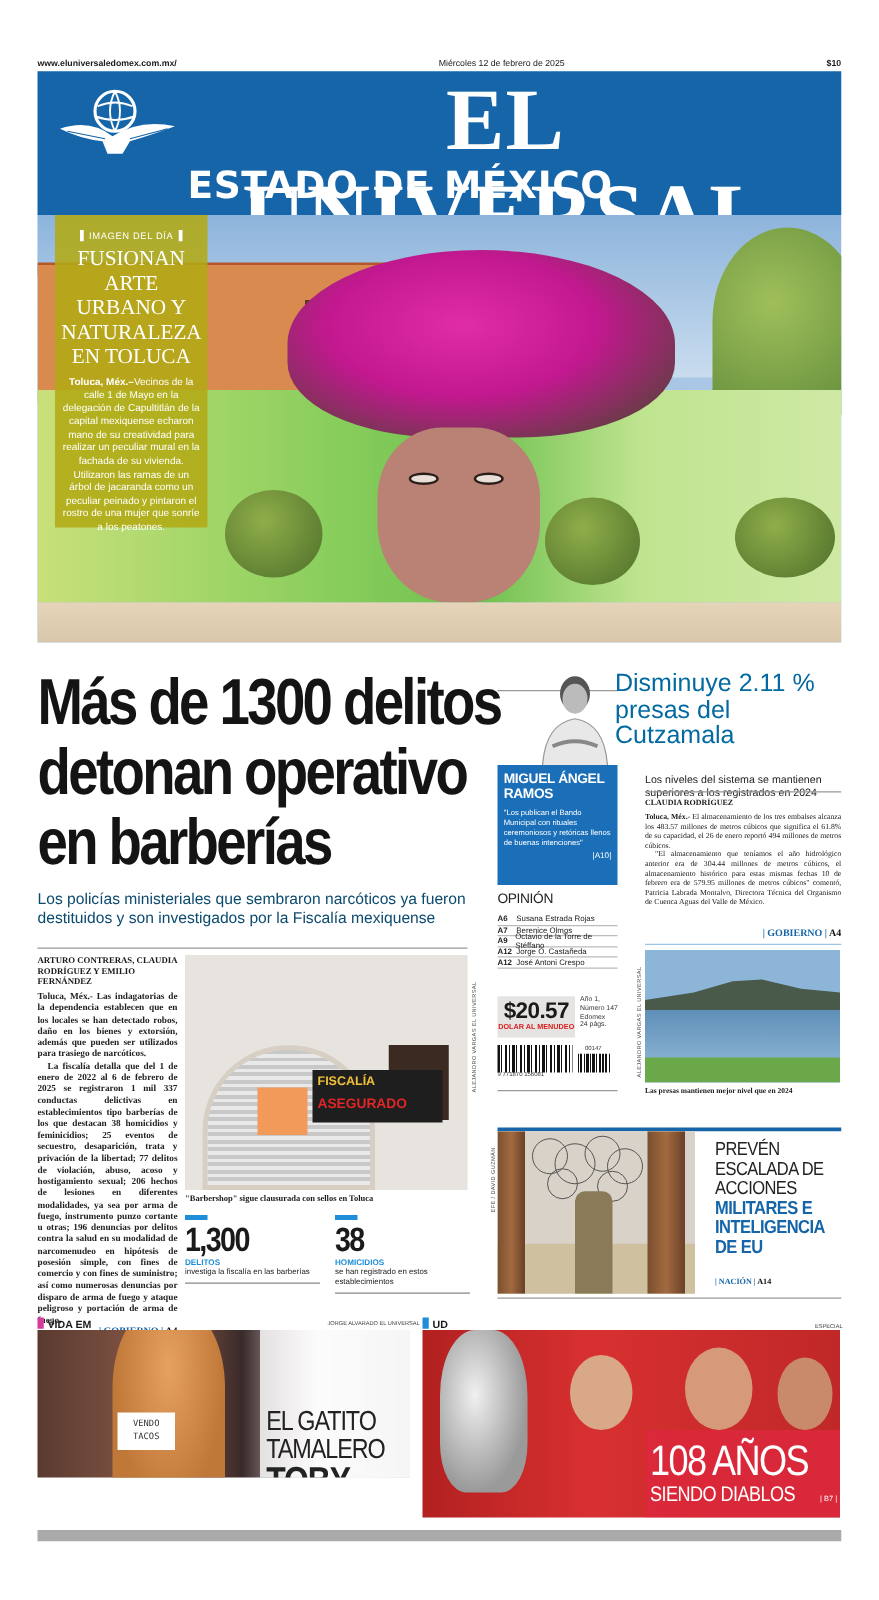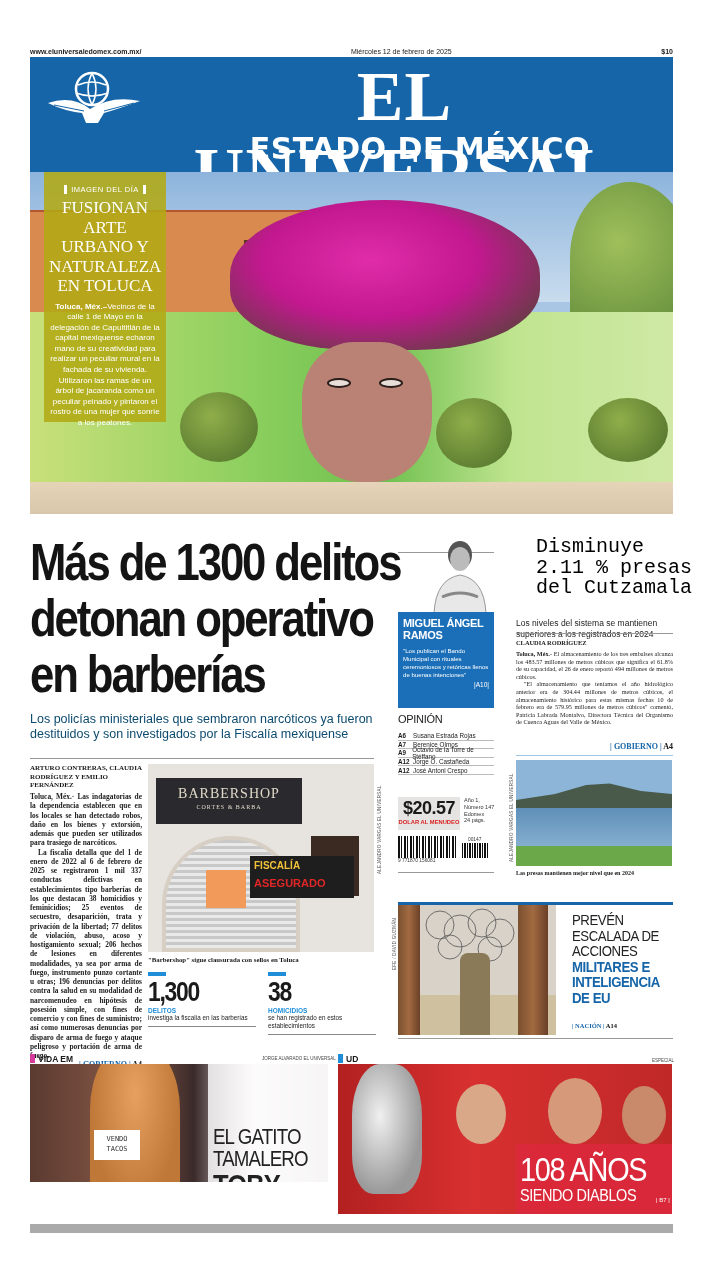--- a/index.html
+++ b/index.html
@@ -9,21 +9,21 @@
 
   
   .topline { top: 46px; left: 30px; width: 643px; height: 10px; font-size: 7px; display: flex; justify-content: space-between; align-items: center; }
   .topline .url { font-weight: bold; }
   .topline .price { font-weight: bold; }
 
   
   .masthead { top: 57px; left: 30px; width: 643px; height: 115px; background: #1565a8; }
   .logo-eagle { position: absolute; left: 14px; top: 8px; width: 100px; height: 64px; }
   .mast-title { position: absolute; left: 112px; top: 2px; width: 525px; text-align: center; font-family: "Liberation Serif", serif; font-weight: bold; color: #fff; font-size: 70px; line-height: 76px; letter-spacing: 1px; }
-  .mast-sub { position: absolute; left: 120px; top: 75px; width: 440px; text-align: right; font-family: "DejaVu Sans", sans-serif; font-weight: bold; color: #fff; font-size: 30px; line-height: 34px; letter-spacing: 0.5px; }
+  .mast-sub { position: absolute; left: 120px; top: 75px; width: 440px; text-align: left; font-family: "DejaVu Sans", sans-serif; font-weight: bold; color: #fff; font-size: 30px; line-height: 34px; letter-spacing: 0.5px; }
 
   
   .hero { top: 172px; left: 30px; width: 643px; height: 342px; overflow: hidden; background: #a9c7e4; }
   .hero .sky { position:absolute; left:0; top:0; width:100%; height:130px; background: linear-gradient(180deg,#8db4dc 0%,#c9dcee 100%); }
   .hero .house { position:absolute; left:0; top:40px; width:340px; height:110px; background:#d98a4f; }
   .hero .roof { position:absolute; left:0; top:38px; width:360px; height:10px; background:#b5562c; }
   .hero .window { position:absolute; left:214px; top:68px; width:40px; height:46px; background:#6b7f94; border:3px solid #5a3a22; }
   .hero .wall { position:absolute; left:0; top:140px; width:100%; height:170px; background: linear-gradient(90deg,#c9e07a 0%,#8bcf5e 35%,#6fc04f 55%,#bfe48f 75%,#cfe9a5 100%); }
   .hero .tree-right { position:absolute; left:540px; top:10px; width:120px; height:150px; border-radius:50% 50% 10% 10%; background: radial-gradient(circle at 40% 40%, #9fbf5a, #5f8a3a); }
   .hero .flowers { position:absolute; left:200px; top:28px; width:310px; height:150px; border-radius: 50% 50% 40% 40%; background: radial-gradient(ellipse at 45% 40%, #e02ca8 0%, #c2188f 45%, #6d3a4a 80%, #3e3a2a 100%); }
@@ -84,21 +84,21 @@
   .dolar { top: 797px; left: 398px; width: 62px; height: 33px; background: #e6e4e2; text-align:center; }
   .dolar .val { font-weight: bold; font-size: 18px; line-height: 22px; letter-spacing: -0.5px; }
   .dolar .lbl { font-weight: bold; font-size: 5.8px; color: #d82020; }
   .edition { top: 797px; left: 464px; font-size: 5.5px; line-height: 6.8px; color:#333; }
   .barcode { top: 836px; left: 398px; width: 60px; height: 22px; background: repeating-linear-gradient(90deg,#111 0 2px,#fff 2px 3px,#111 3px 4px,#fff 4px 6px); }
   .barcode2 { top: 843px; left: 462px; width: 26px; height: 15px; background: repeating-linear-gradient(90deg,#111 0 1px,#fff 1px 2px,#111 2px 4px,#fff 4px 5px); }
   .barcode-num { top: 858px; left: 398px; font-size: 4.8px; color:#333; }
   .barcode-num2 { top: 837px; left: 468px; font-size: 4.8px; color:#333; }
 
   
-  .cutz-hl { top: 537px; left: 536px; width: 165px; font-family: Liberation Mono, monospace; font-size: 20px; line-height: 20.5px; color:#000000; }
+  .cutz-hl { top: 537px; left: 492px; width: 165px; font-family: Liberation Sans, sans-serif; font-size: 20px; line-height: 20.5px; color:#0369a1; }
   .cutz-deck { top: 618px; left: 516px; width: 165px; font-size: 8.5px; line-height: 11px; color:#222; }
   .cutz-rule { top: 633px; left: 516px; width: 157px; }
   .cutz-byline { top: 639px; left: 516px; font-family: "Liberation Serif", serif; font-weight: bold; font-size: 6.4px; }
   .cutz-body { top: 650px; left: 516px; width: 157px; font-family: "Liberation Serif", serif; font-size: 6.2px; line-height: 7.6px; text-align: justify; color:#222; }
   .cutz-body p + p { text-indent: 8px; }
   .cutz-tag { top: 742px; left: 516px; width: 157px; }
   .dam-photo { top: 760px; left: 516px; width: 156px; height: 106px; overflow:hidden; background: #8cb5d8; }
   .dam-photo .mtn { position:absolute; left:0; top:22px; width:156px; height:30px; background:#4a5a4a; clip-path: polygon(0 60%,25% 40%,45% 10%,60% 5%,80% 30%,100% 40%,100% 100%,0 100%); }
   .dam-photo .water { position:absolute; left:0; top:48px; width:156px; height:40px; background: linear-gradient(180deg,#5f8fb8,#86b0d0); }
   .dam-photo .grass { position:absolute; left:0; top:86px; width:156px; height:20px; background:#6aa84a; }
@@ -192,21 +192,20 @@
 <div class="abs rule-thin" style="top:758px;left:30px;width:344px;"></div>
 
 <div class="abs byline">ARTURO CONTRERAS, CLAUDIA RODRÍGUEZ Y EMILIO FERNÁNDEZ</div>
 <div class="abs body-col">
   <p><b>Toluca, Méx.-</b> <span>Las indagatorias de la dependencia establecen que en los locales se han detectado robos, daño en los bienes y extorsión, además que pueden ser utilizados para trasiego de narcóticos.</span></p>
   <p>La fiscalía detalla que del 1 de enero de 2022 al 6 de febrero de 2025 se registraron 1 mil 337 conductas delictivas en establecimientos tipo barberías de los que destacan 38 homicidios y feminicidios; 25 eventos de secuestro, desaparición, trata y privación de la libertad; 77 delitos de violación, abuso, acoso y hostigamiento sexual; 206 hechos de lesiones en diferentes modalidades, ya sea por arma de fuego, instrumento punzo cortante u otras; 196 denuncias por delitos contra la salud en su modalidad de narcomenudeo en hipótesis de posesión simple, con fines de comercio y con fines de suministro; así como numerosas denuncias por disparo de arma de fuego y ataque peligroso y portación de arma de fuego.</p>
   <div class="section-tag">| <span>GOBIERNO</span> | <span class="pg">A4</span></div>
 </div>
 
 <div class="abs barber-photo">
-  <div class="sign"><span>BARBERSHOP</span><small>CORTES &amp; BARBA</small></div>
   <div class="arch"></div>
   <div class="orange-note"></div>
   <div class="poster"></div>
   <div class="fiscalia"><span>FISCALÍA</span><span class="red">ASEGURADO</span></div>
 </div>
 <div class="abs photo-credit-v" style="top:764px;left:377px;height:110px;">ALEJANDRO VARGAS EL UNIVERSAL</div>
 <div class="abs barber-caption">"Barbershop" sigue clausurada con sellos en Toluca</div>
 
 <div class="abs stat" style="top:972px;left:148px;">
   <div class="bar"></div>

